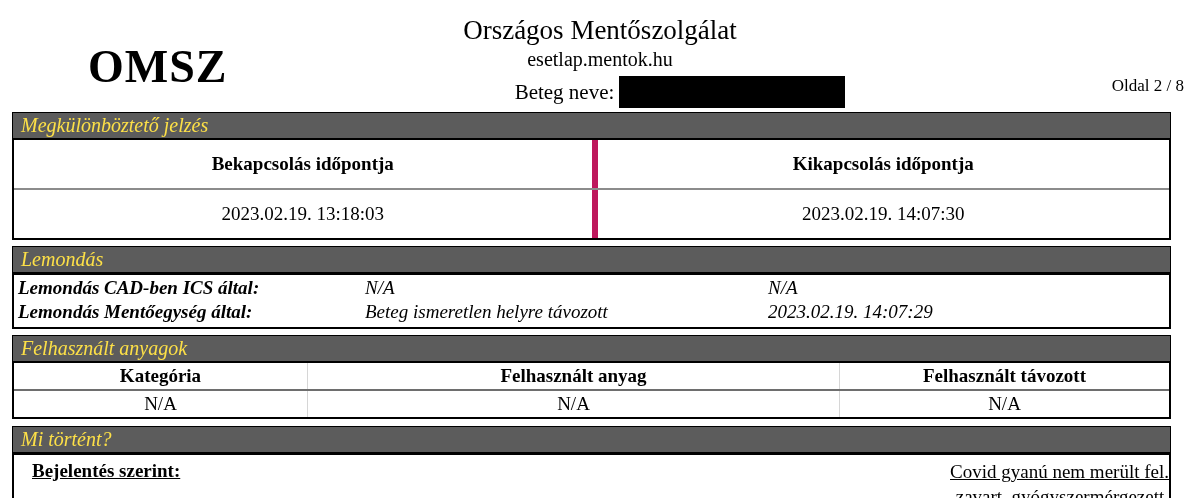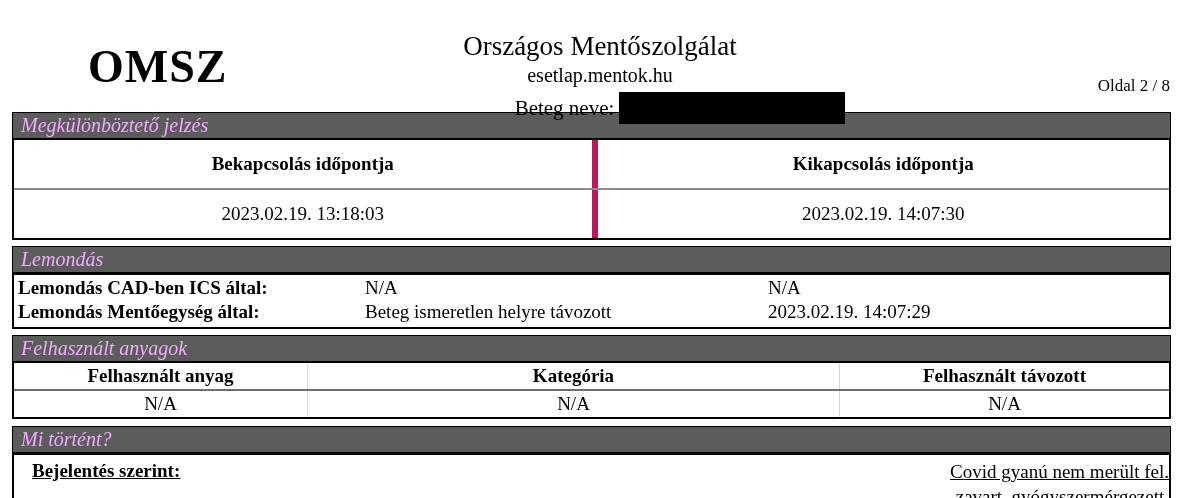--- a/index.html
+++ b/index.html
@@ -21,21 +21,21 @@
   .header { position: relative; height: 112px; }
   .logo {
     position: absolute;
     left: 88px; top: 40px;
     font-size: 46px; font-weight: bold;
     letter-spacing: 1px;
     line-height: 54px;
   }
   .header-center {
     position: absolute;
-    left: 0; top: 30px;
+    left: 0; top: 14px;
     width: 1200px;
     text-align: center;
   }
   .org-name { font-size: 27px; line-height: 32px; }
   .site     { font-size: 20px; line-height: 27px; }
   .patient-line {
     margin-top: 2px;
     height: 34px;
     display: flex;
     justify-content: center;
@@ -44,32 +44,32 @@
     font-size: 21px;
   }
   .redaction {
     display: inline-block;
     width: 226px; height: 32px;
     background: #000;
     margin-left: 5px;
   }
   .page-num {
     position: absolute;
-    right: 30px; top: 76px;
+    right: 16px; top: 76px;
     font-size: 17px;
   }
 
   
   .content { margin-left: 12px; width: 1159px; }
 
   .section-bar {
     height: 27px;
     background: #5c5c5c;
     border: 1px solid #000;
-    color: #f0abfc;
+    color: #fde047;
     font-style: italic;
     font-size: 20px;
     line-height: 24px;
     padding-left: 8px;
   }
   .gap { height: 6px; }
 
   
   .t1 { border: 2px solid #000; border-top-width: 1px; }
   .t1-row { display: grid; grid-template-columns: 1fr 1fr; }
@@ -77,21 +77,21 @@
   .t1-cell {
     text-align: center;
     font-size: 19px;
     line-height: 20px;
     padding: 14px 0;
   }
   .t1-cell + .t1-cell { border-left: 6px solid #be185d; }
   .t1-row.heads .t1-cell { font-weight: bold; }
 
   
-  .lem-box { border: 2px solid #000; padding: 1px 12px 3px 0; }
+  .lem-box { border: 2px solid #000; padding: 1px 12px 3px 0; font-style: italic; }
   .lem-row {
     display: grid;
     grid-template-columns: 347px 403px 1fr;
     padding-left: 4px;
     font-size: 19px;
     line-height: 24px;
   }
   .lem-label { font-weight: bold; }
 
   
@@ -167,22 +167,22 @@
         <div>Beteg ismeretlen helyre távozott</div>
         <div>2023.02.19. 14:07:29</div>
       </div>
     </div>
 
     <div class="gap"></div>
 
     <div class="section-bar">Felhasznált anyagok</div>
     <div class="t3">
       <div class="t3-row heads">
+        <div class="t3-cell">Kategória</div>
         <div class="t3-cell">Felhasznált anyag</div>
-        <div class="t3-cell">Kategória</div>
         <div class="t3-cell">Felhasznált távozott</div>
       </div>
       <div class="t3-row values">
         <div class="t3-cell">N/A</div>
         <div class="t3-cell">N/A</div>
         <div class="t3-cell">N/A</div>
       </div>
     </div>
 
     <div class="gap" style="height:7px;"></div>

